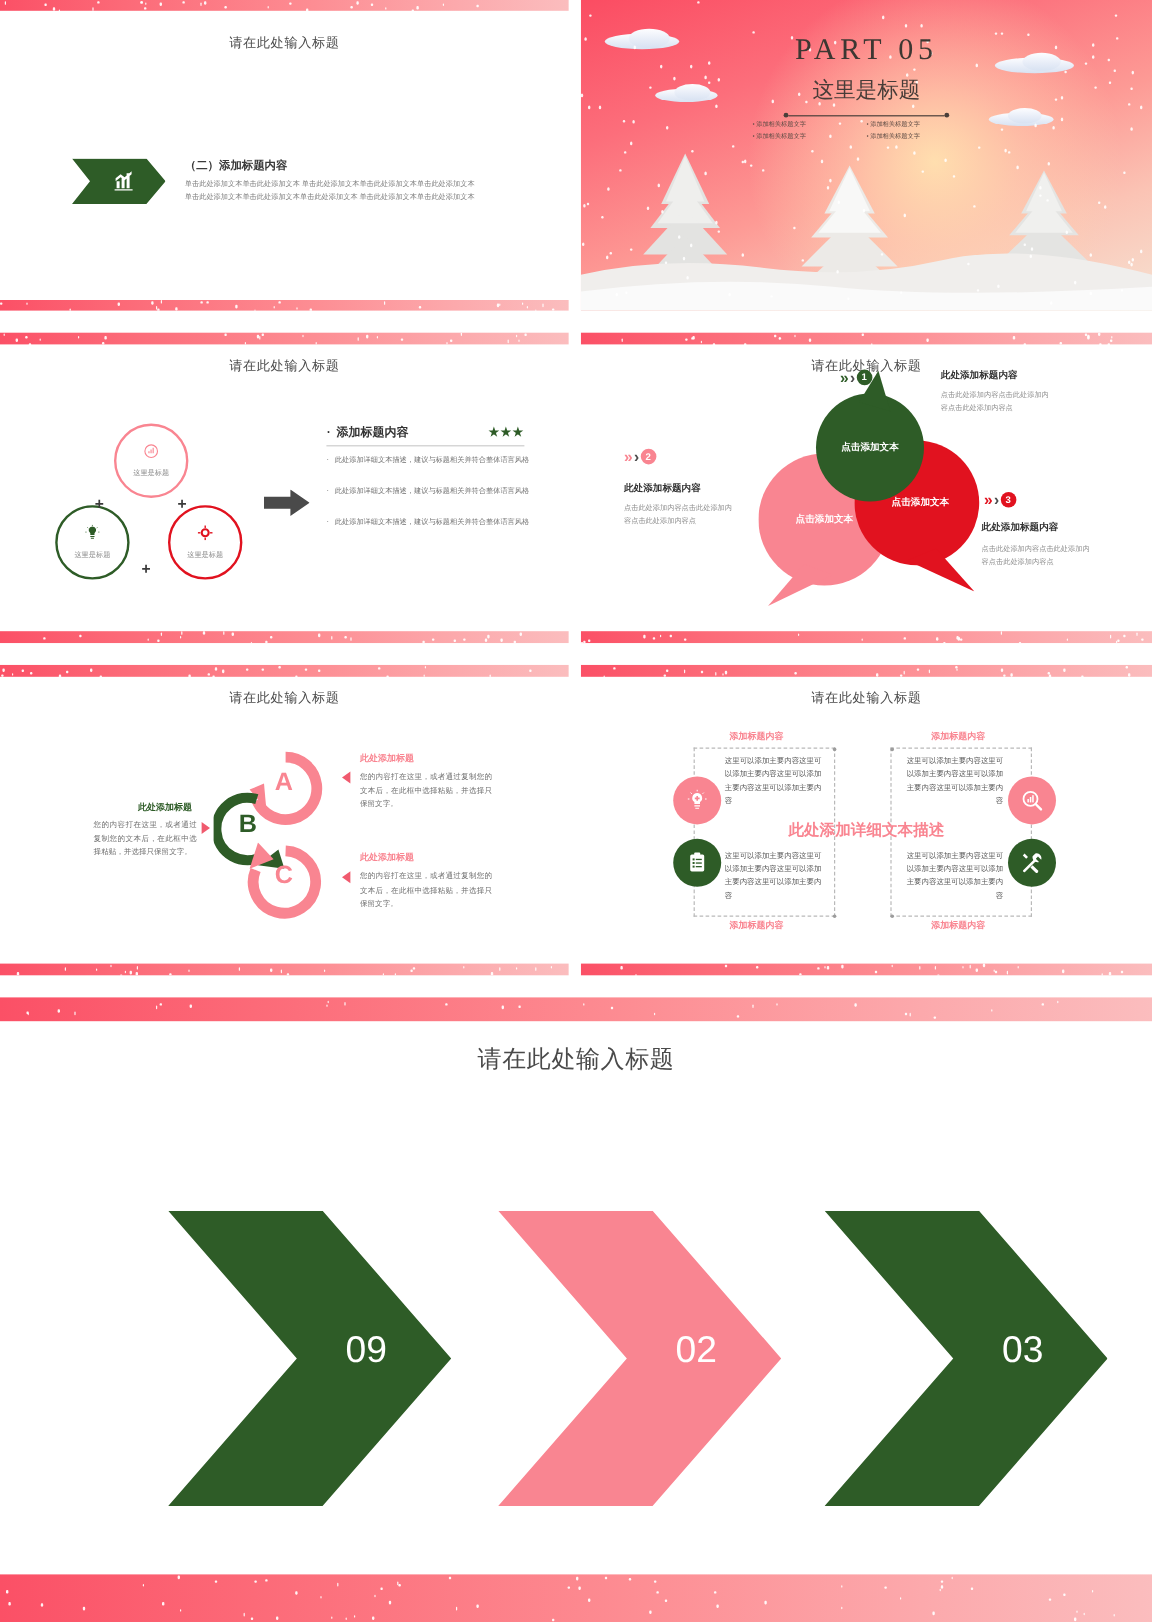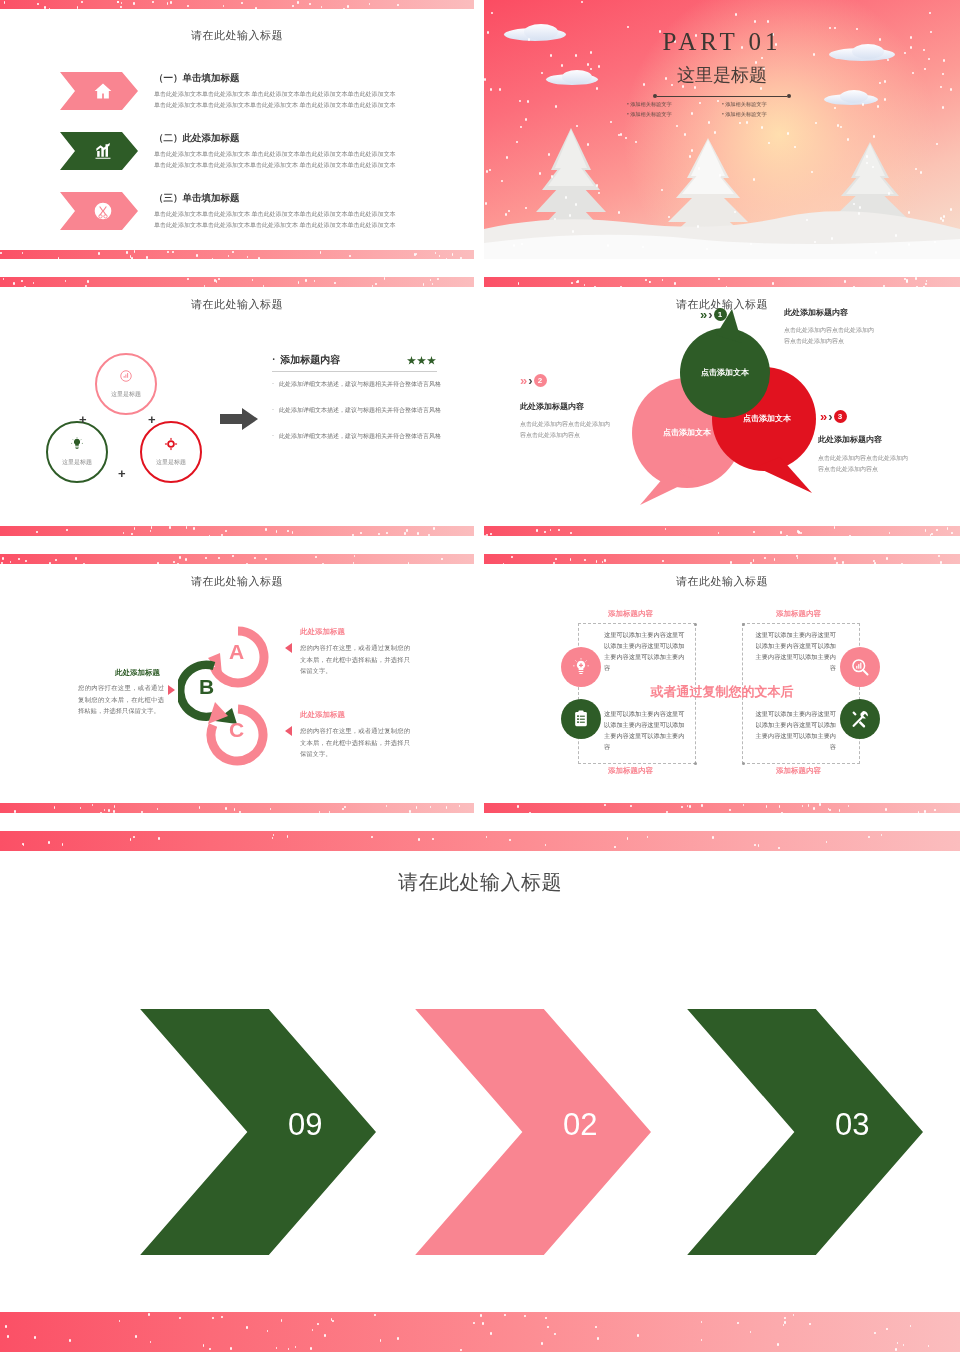--- a/index.html
+++ b/index.html
@@ -279,61 +279,34 @@
           <i style="left:87.72%;top:34.46%"></i>
           <i style="left:0.10%;top:22.20%"></i>
           <i style="left:4.54%;top:22.62%"></i>
           <i style="left:87.40%;top:35.68%"></i>
           <i style="left:95.28%;top:38.10%"></i>
           <i style="left:36.33%;top:10.46%"></i>
         </div>
       </div>
     <div class="s-title">请在此处输入标题</div>
 
-    <div class="row1" style="left:60px; top:72px;">
-      <div class="flag pink">
-        <svg viewBox="0 0 24 24">
-            <path d="M12 3 2 12h3v9h6v-6h2v6h6v-9h3z"></path>
-          </svg>
-      </div>
-      <div class="r1-txt">
-        <div class="r1-h">（一）单击填加标题</div>
-        <div class="r1-p">单击此处添加文本单击此处添加文本 单击此处添加文本单击此处添加文本单击此处添加文本</div>
-        <div class="r1-p">单击此处添加文本单击此处添加文本单击此处添加文本 单击此处添加文本单击此处添加文本</div>
-      </div>
-    </div>
 
     <div class="row1" style="left:60px; top:132px;">
       <div class="flag green">
         <svg viewBox="0 0 24 24">
             <path d="M3 20h18v1.4H3zM5 12h3v7H5zm5-4h3v11h-3zm5-4h3v15h-3zM4 9l5-4 4 3 7-6v3l-7 6-4-3-5 4z"></path>
           </svg>
       </div>
       <div class="r1-txt">
-        <div class="r1-h">（二）此处添加标题</div>
+        <div class="r1-h">（二）添加标题内容</div>
         <div class="r1-p">单击此处添加文本单击此处添加文本 单击此处添加文本单击此处添加文本单击此处添加文本</div>
         <div class="r1-p">单击此处添加文本单击此处添加文本单击此处添加文本 单击此处添加文本单击此处添加文本</div>
       </div>
     </div>
 
-    <div class="row1" style="left:60px; top:192px;">
-      <div class="flag pink">
-        <svg viewBox="0 0 24 24">
-            <circle cx="12" cy="12" r="10" fill="#fff"></circle>
-            <path fill="#f98591" d="M8.5 6.2 12 11l3.5-4.8 1.1.8L13 12l3.6 5-1.1.8L12 13l-3.5 4.8-1.1-.8L11 12 7.4 7z"></path>
-            <circle cx="9" cy="18.4" r="2" fill="none" stroke="#f98591" stroke-width="1.1"></circle>
-            <circle cx="15" cy="18.4" r="2" fill="none" stroke="#f98591" stroke-width="1.1"></circle>
-          </svg>
-      </div>
-      <div class="r1-txt">
-        <div class="r1-h">（三）单击填加标题</div>
-        <div class="r1-p">单击此处添加文本单击此处添加文本 单击此处添加文本单击此处添加文本单击此处添加文本</div>
-        <div class="r1-p">单击此处添加文本单击此处添加文本单击此处添加文本 单击此处添加文本单击此处添加文本</div>
-      </div>
-    </div>
   </div>
 
   <div class="slide" id="slide2">
     <div class="sky"></div>
 
     <div class="cloud" style="left:20px; top:28px; width:62px; height:13px;">
         <div class="body"></div>
       </div>
     <div class="cloud" style="left:40px; top:24px; width:34px; height:16px;">
         <div class="body"></div>
@@ -548,21 +521,21 @@
         <i style="left:90.00%;top:27.64%"></i>
         <i style="left:16.22%;top:24.87%"></i>
         <i style="left:43.43%;top:43.39%"></i>
         <i style="left:39.38%;top:32.28%"></i>
         <i style="left:97.81%;top:34.12%"></i>
         <i style="left:44.86%;top:64.48%"></i>
         <i style="left:59.67%;top:54.73%"></i>
         <i style="left:11.53%;top:66.46%"></i>
       </div>
 
-    <div class="part-no">PART   01</div>
+    <div class="part-no">PART   05</div>
     <div class="cover-title">这里是标题</div>
     <div class="rule">
       <div class="ln"></div>
         <div class="dot" style="left:0"></div>
         <div class="dot" style="right:0"></div>
     </div>
     <div class="cover-bullets">
       <span>添加相关标题文字</span>
       <span>添加相关标题文字</span>
       <span>添加相关标题文字</span>
@@ -986,21 +959,21 @@
           <circle cx="10.5" cy="10.5" r="7" fill="none" stroke="#fff" stroke-width="1.8"></circle>
           <path d="M15.6 15.6 21 21" stroke="#fff" stroke-width="2.4" stroke-linecap="round"></path>
           <g fill="#fff">
             <rect x="7.4" y="10.6" width="1.5" height="3.4"></rect>
             <rect x="9.8" y="8.6" width="1.5" height="5.4"></rect>
             <rect x="12.2" y="6.8" width="1.5" height="7.2"></rect>
           </g>
         </svg>
     </div>
 
-    <div class="q-center" style="top:129px;">或者通过复制您的文本后</div>
+    <div class="q-center" style="top:129px;">此处添加详细文本描述</div>
 
     <div class="q-p" style="left:120px; top:155px;">这里可以添加主要内容这里可以添加主要内容这里可以添加主要内容这里可以添加主要内容</div>
     <div class="q-h" style="left:124px; top:212px;">添加标题内容</div>
     <div class="q-icon" style="left:77px; top:145px; background:#2e5c27;">
       <svg viewBox="0 0 24 24">
           <rect x="5" y="3.6" width="14" height="17" rx="1.6" fill="#fff"></rect>
           <rect x="9" y="1.8" width="6" height="3.2" rx="1" fill="#fff"></rect>
           <g fill="#2e5c27">
             <rect x="7.4" y="7.6" width="2" height="2"></rect>
             <rect x="7.4" y="11.2" width="2" height="2"></rect>

